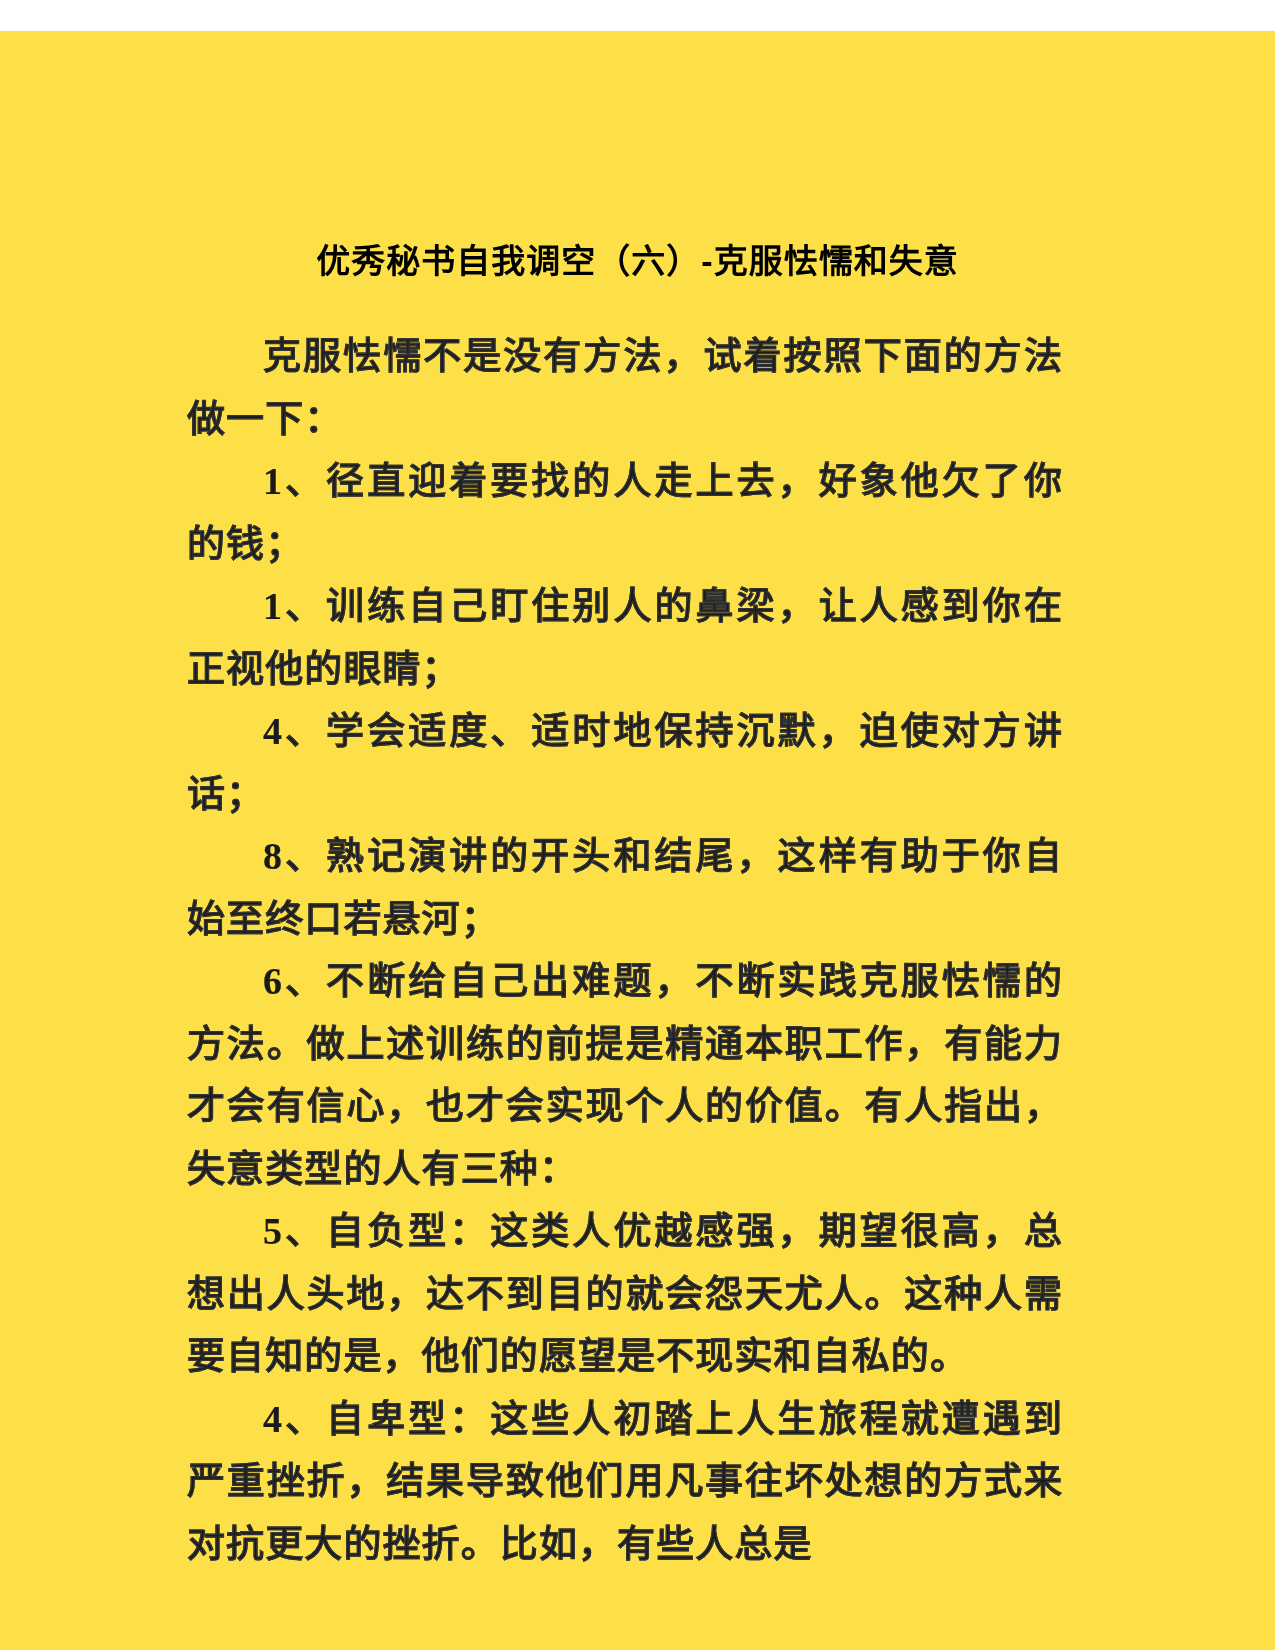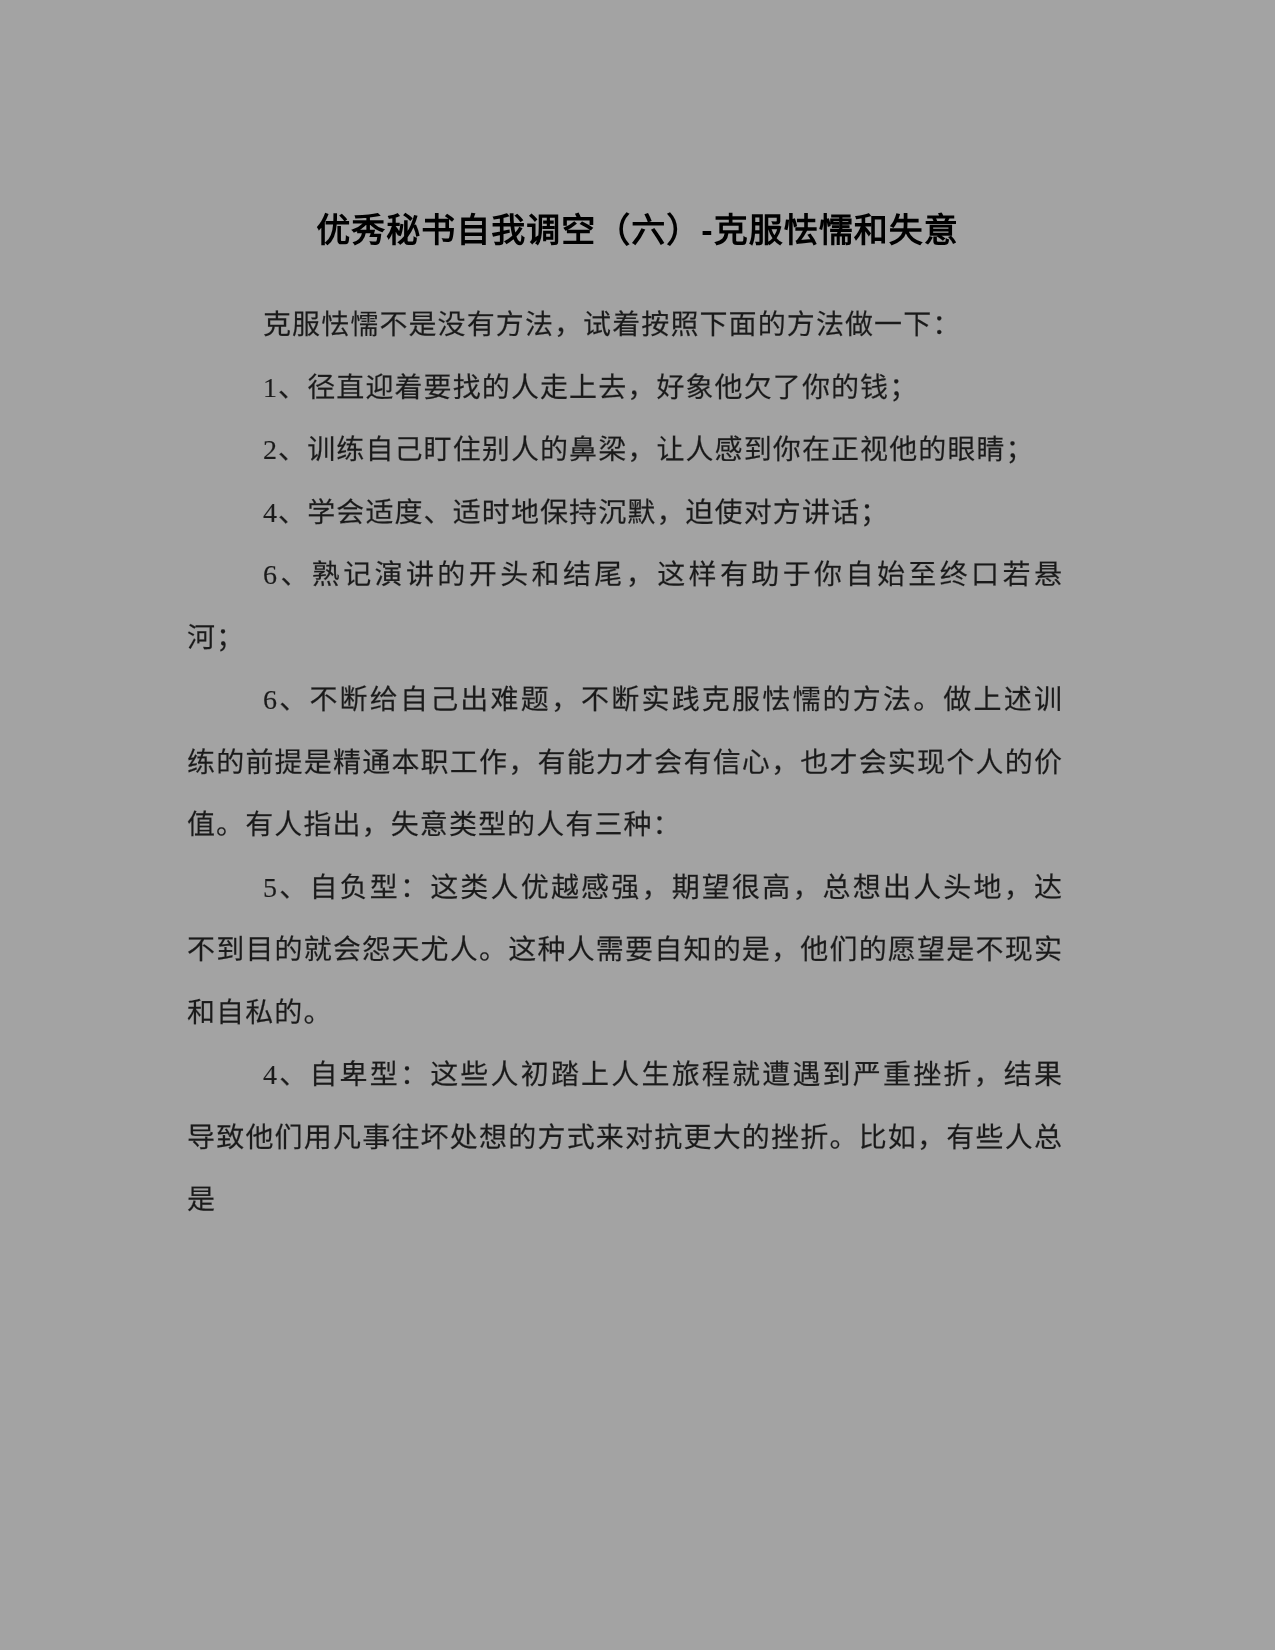--- a/index.html
+++ b/index.html
@@ -8,21 +8,22 @@
       width: 1275px;
       height: 1650px;
       position: relative;
       font-family: "Liberation Serif", "DejaVu Serif", serif;
       color: #000000;
       overflow: hidden;
     }
     .doc-page {
       position: absolute;
       inset: 0;
-      background: #a3a3a3;
+      background: #fde047;
+      margin-top: 31px;
     }
     .doc-title {
       position: absolute;
       top: 205px;
       left: 0;
       width: 100%;
       height: 50px;
       line-height: 50px;
       text-align: center;
       font-family: "Liberation Sans", "DejaVu Sans", sans-serif;
@@ -32,42 +33,42 @@
       color: #000000;
       white-space: nowrap;
     }
     .doc-body {
       position: absolute;
       top: 294px;
       left: 187px;
       width: 876px;
     }
     .doc-body p {
-      font-size: 28px;
+      font-size: 38px;
       line-height: 62.5px;
       letter-spacing: 1.1px;
       text-align: justify;
       text-indent: 76px;
-      font-weight: 400;
+      font-weight: 700;
       
       -webkit-text-stroke: 0.2px #333;
       color: #1a1a1a;
     }
   </style>
 </head>
 <body>
 
 <div class="doc-page">
 
   <h1 class="doc-title">优秀秘书自我调空（六）-克服怯懦和失意</h1>
 
   <div class="doc-body">
     <p>克服怯懦不是没有方法，试着按照下面的方法做一下：</p>
     <p>1、径直迎着要找的人走上去，好象他欠了你的钱；</p>
-    <p>2、训练自己盯住别人的鼻梁，让人感到你在正视他的眼睛；</p>
+    <p>1、训练自己盯住别人的鼻梁，让人感到你在正视他的眼睛；</p>
     <p>4、学会适度、适时地保持沉默，迫使对方讲话；</p>
-    <p>6、熟记演讲的开头和结尾，这样有助于你自始至终口若悬河；</p>
+    <p>8、熟记演讲的开头和结尾，这样有助于你自始至终口若悬河；</p>
     <p>6、不断给自己出难题，不断实践克服怯懦的方法。做上述训练的前提是精通本职工作，有能力才会有信心，也才会实现个人的价值。有人指出，失意类型的人有三种：</p>
     <p>5、自负型：这类人优越感强，期望很高，总想出人头地，达不到目的就会怨天尤人。这种人需要自知的是，他们的愿望是不现实和自私的。</p>
     <p>4、自卑型：这些人初踏上人生旅程就遭遇到严重挫折，结果导致他们用凡事往坏处想的方式来对抗更大的挫折。比如，有些人总是</p>
   </div>
 
 </div>
 
 </body></html>

